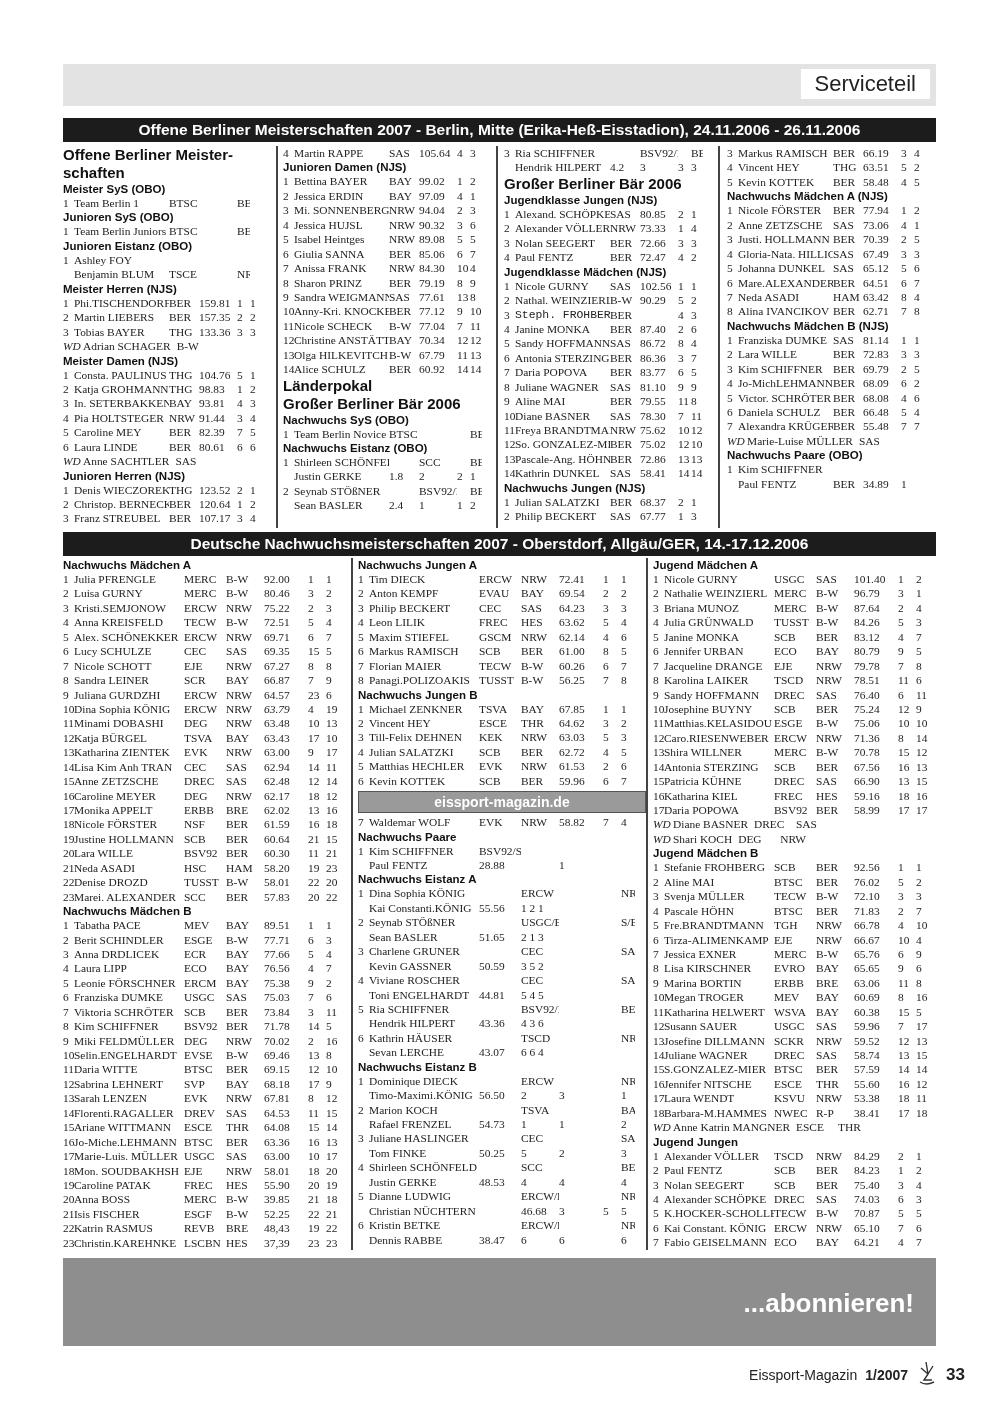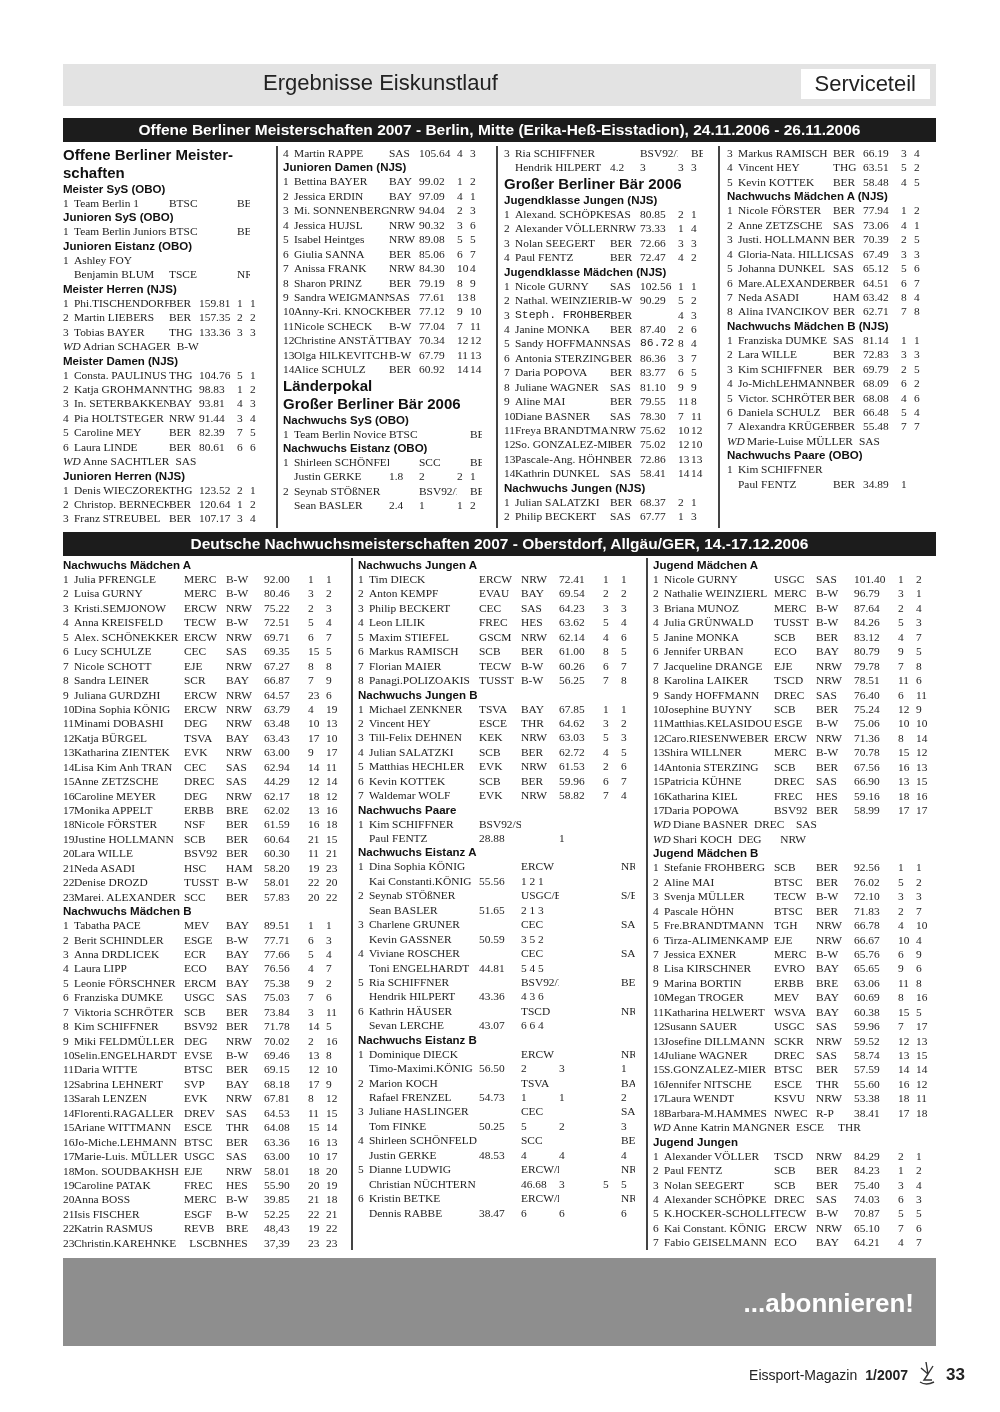--- a/index.html
+++ b/index.html
@@ -24,21 +24,20 @@
   .ad-logo-sub { position:absolute; right:12px; bottom:4px; font-family:"Liberation Sans", sans-serif; font-weight:bold; font-style:italic; font-size:17px; color:#fff; -webkit-text-stroke:1px #111; }
   .web-banner { background:#9a9a9a; color:#fff; font-family:"Liberation Sans", sans-serif; font-weight:bold; font-size:14px; text-align:center; height:20px; line-height:20px; margin:3px 0 2px 0; border:1px solid #555; }
   .footer { position:absolute; right:35px; top:1360px; font-family:"Liberation Sans", sans-serif; font-size:14px; color:#222; display:flex; align-items:center; gap:8px; }
   .footer b { font-weight:bold; }
   .page-no { font-size:17px; font-weight:bold; }
 </style>
 </head>
 <body>
 
 <div class="hdr">
-  <span class="hdr-title">Ergebnisse Eiskunstlauf</span>
   <span class="hdr-tag">Serviceteil</span>
 </div>
 
 <div class="bar" style="top:118px;">Offene Berliner Meisterschaften 2007 - Berlin, Mitte (Erika-Heß-Eisstadion), 24.11.2006 - 26.11.2006</div>
 
 <div id="e1c1" class="col r" style="left:63px; top:146px; width:213px; height:382px;">
     <div class="h-big">Offene Berliner Meister-</div>
     <div class="h-big">schaften</div>
     <div class="h-sec">Meister SyS (OBO)</div>
     <div class="row">
@@ -429,21 +428,21 @@
       <span class="c-name" style="width: 95px;">Janine MONKA</span>
       <span style="width: 30px;">BER</span>
       <span style="width: 38px;">87.40</span>
       <span style="width: 13px;">2</span>
       <span style="width: 12px;">6</span>
     </div>
     <div class="row">
       <span style="width: 11px;">5</span>
       <span class="c-name" style="width: 95px;">Sandy HOFFMANN</span>
       <span style="width: 30px;">SAS</span>
-      <span style="width: 38px; font-family: Liberation Mono, monospace;">86.72</span>
+      <span style="width: 38px;">86.72</span>
       <span style="width: 13px;">8</span>
       <span style="width: 12px;">4</span>
     </div>
     <div class="row">
       <span style="width: 11px;">6</span>
       <span class="c-name" style="width: 95px;">Antonia STERZING</span>
       <span style="width: 30px;">BER</span>
       <span style="width: 38px;">86.36</span>
       <span style="width: 13px;">3</span>
       <span style="width: 12px;">7</span>
@@ -829,21 +828,21 @@
       <span style="width: 38px;">SAS</span>
       <span style="width: 44px;">62.94</span>
       <span style="width: 18px;">14</span>
       <span style="width: 14px;">11</span>
     </div>
     <div class="row">
       <span style="width: 11px;">15</span>
       <span class="c-name" style="width: 110px;">Anne ZETZSCHE</span>
       <span style="width: 42px;">DREC</span>
       <span style="width: 38px;">SAS</span>
-      <span style="width: 44px;">44.29</span>
+      <span style="width: 44px;">62.48</span>
       <span style="width: 18px;">12</span>
       <span style="width: 14px;">14</span>
     </div>
     <div class="row">
       <span style="width: 11px;">16</span>
       <span class="c-name" style="width: 110px;">Caroline MEYER</span>
       <span style="width: 42px;">DEG</span>
       <span style="width: 38px;">NRW</span>
       <span style="width: 44px;">62.17</span>
       <span style="width: 18px;">18</span>
@@ -1107,21 +1106,21 @@
       <span class="c-name" style="width: 110px;">Katrin RASMUS</span>
       <span style="width: 42px;">REVB</span>
       <span style="width: 38px;">BRE</span>
       <span style="width: 44px;">48,43</span>
       <span style="width: 18px;">19</span>
       <span style="width: 14px;">22</span>
     </div>
     <div class="row">
       <span style="width: 11px;">23</span>
       <span class="c-name" style="width: 110px;">Christin.KAREHNKE</span>
-      <span style="width: 42px; text-align: right;">LSCBN</span>
+      <span style="width: 42px;">LSCBN</span>
       <span style="width: 38px;">HES</span>
       <span style="width: 44px;">37,39</span>
       <span style="width: 18px;">23</span>
       <span style="width: 14px;">23</span>
     </div>
   </div>
 <div class="col r" style="left:358px; top:558px; width:288px; height:692px;">
   <div id="e2c2a">
       <div class="h-sec">Nachwuchs Jungen A</div>
       <div class="row">
@@ -1245,20 +1244,21 @@
       <div class="row">
         <span style="width: 11px;">6</span>
         <span class="c-name" style="width: 110px;">Kevin KOTTEK</span>
         <span style="width: 42px;">SCB</span>
         <span style="width: 38px;">BER</span>
         <span style="width: 44px;">59.96</span>
         <span style="width: 18px;">6</span>
         <span style="width: 14px;">7</span>
       </div>
     </div>
+  <div class="web-banner">eissport-magazin.de</div>
   <div id="e2c2b">
       <div class="row">
         <span style="width: 11px;">7</span>
         <span class="c-name" style="width: 110px;">Waldemar WOLF</span>
         <span style="width: 42px;">EVK</span>
         <span style="width: 38px;">NRW</span>
         <span style="width: 44px;">58.82</span>
         <span style="width: 18px;">7</span>
         <span style="width: 14px;">4</span>
       </div>

